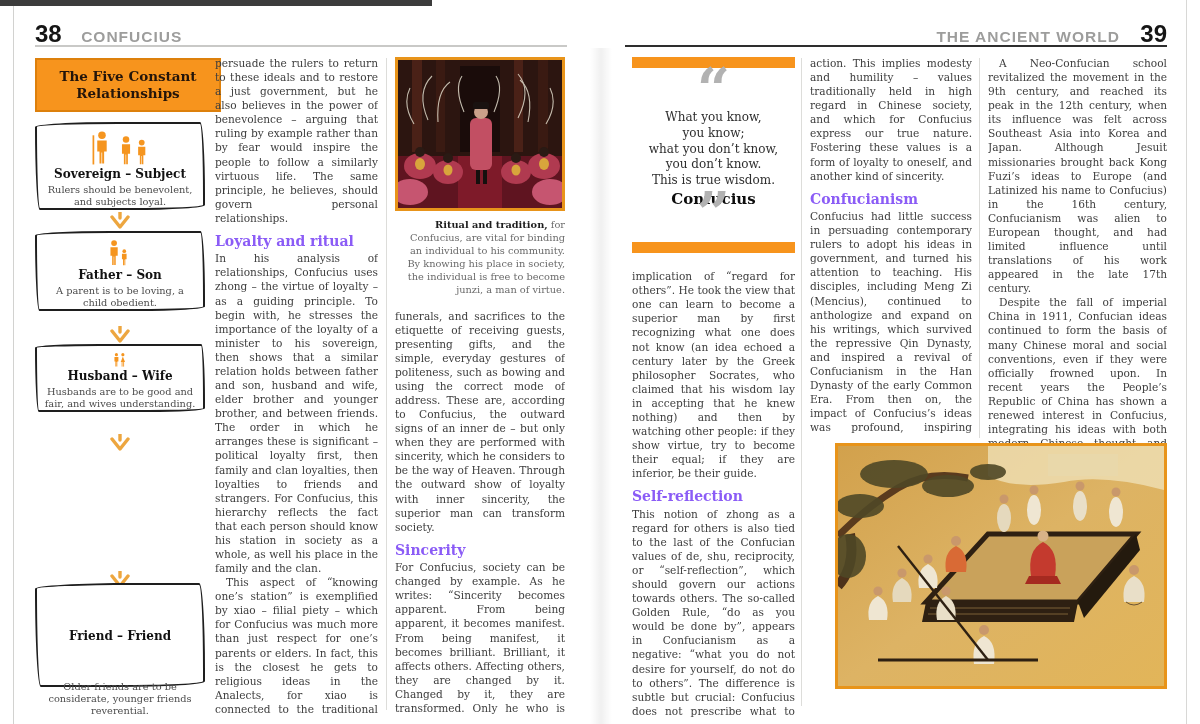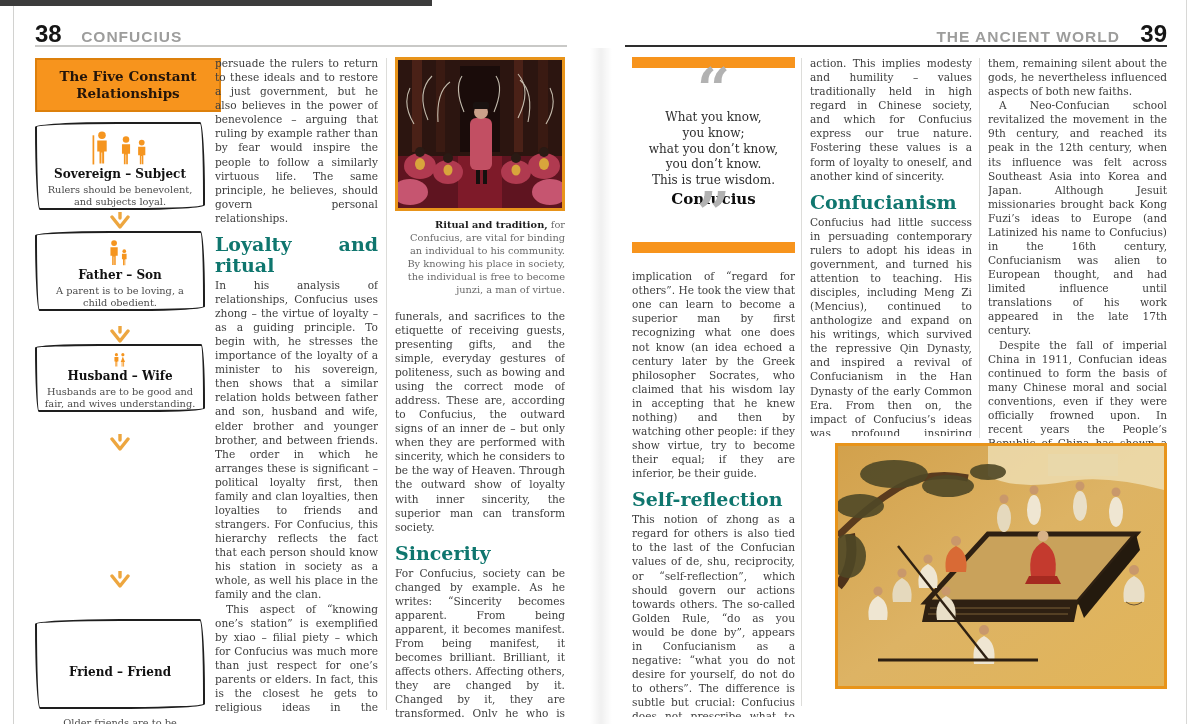--- a/index.html
+++ b/index.html
@@ -36,21 +36,21 @@
   .box-title{font-weight:bold;font-size:12px;color:#111;line-height:1.15;margin-top:3px;}
   .box-desc{font-size:9.8px;color:#4b4b4b;line-height:1.22;margin-top:2px;padding:0 6px;}
   .figgroup{display:block;}
   .fig{fill:#F5951F;}
   .arrowwrap{width:170px;display:flex;justify-content:center;}
   
   .col{overflow:hidden;}
   .bodytext{font-size:10.6px;line-height:1.33;color:#3d3d3d;text-align:justify;}
   .bodytext p{margin:0;}
   .bodytext p.indent{text-indent:11px;}
-  .subhead{font-weight:bold;font-size:19px;color:#0f766e;margin:9px 0 2px 0;line-height:1.1;}
+  .subhead{font-weight:bold;font-size:14px;color:#8b5cf6;margin:9px 0 2px 0;line-height:1.1;}
   .caption{font-size:9.8px;line-height:1.32;color:#6a6a6a;text-align:right;}
   .cap-bold{font-weight:bold;color:#1d1d1d;}
   
   .photo-frame{width:164px;height:148px;border:3px solid #E8941A;background:#1d0e0c;}
   .paint-frame{width:326px;height:240px;border:3px solid #E8941A;background:#D8A855;}
   
   .qbar{width:163px;height:11px;background:#F7941D;}
   .quoteblock{width:163px;display:flex;flex-direction:column;align-items:center;}
   .qmark{font-family:"DejaVu Serif",serif;font-weight:bold;color:#b2b2b2;font-size:58px;height:34px;line-height:44px;}
   .qmark.close{line-height:10px;height:30px;}
@@ -148,21 +148,21 @@
       </svg>
   </div>
 
 
   <div class="abs arrowwrap" style="top:513px;">
     <svg width="22" height="17" viewBox="0 0 22 17">
         <path d="M11,0 L11,6 M3,5 L11,15 L19,5" fill="none" stroke="#EDA63F" stroke-width="3.4" stroke-linecap="round" stroke-linejoin="round"></path>
       </svg>
   </div>
 
-  <div class="abs sketchbox" style="top:561px;height:90px;gap:35px;">
+  <div class="abs sketchbox" style="top:525px;height:104px;gap:35px;">
     <svg class="figgroup" width="60" height="40" viewBox="0 0 60 40">
       <g class="fig">
         <g transform="translate(13,0)">
             <circle cx="7" cy="4.6" r="4.4"></circle>
             <path d="M1.5,11 h11 v13 h-3 v14 h-2.3 v-13 h-0.8 v13 h-2.3 v-14 h-2.6 z"></path>
           </g>
         <g transform="translate(31,0)">
             <circle cx="7" cy="4.6" r="4.4"></circle>
             <path d="M1.5,11 h11 v13 h-3 v14 h-2.3 v-13 h-0.8 v13 h-2.3 v-14 h-2.6 z"></path>
           </g>
@@ -278,21 +278,20 @@
 
 <div class="abs col bodytext" style="left:810px;top:56px;width:162px;height:380px;">
   <p>action. This implies modesty and humility – values traditionally held in high regard in Chinese society, and which for Confucius express our true nature. Fostering these values is a form of loyalty to oneself, and another kind of sincerity.</p>
   <div class="subhead">Confucianism</div>
   <p>Confucius had little success in persuading contemporary rulers to adopt his ideas in government, and turned his attention to teaching. His disciples, including Meng Zi (Mencius), continued to anthologize and expand on his writings, which survived the repressive Qin Dynasty, and inspired a revival of Confucianism in the Han Dynasty of the early Common Era. From then on, the impact of Confucius’s ideas was profound, inspiring almost every aspect of Chinese society, from administration to politics and philosophy. The major religions of Daoism and Buddhism had also been flourishing in Confucius’s time, replacing traditional beliefs, and although Confucius offered no opinion on</p>
 </div>
 
 <div class="abs" style="left:979px;top:58px;width:1px;height:380px;background:#ddddda;"></div>
 
 <div class="abs col bodytext" style="left:988px;top:56px;width:179px;height:390px;">
-  <p>them, remaining silent about the gods, he nevertheless influenced aspects of both new faiths.</p>
   <p class="indent">A Neo-Confucian school revitalized the movement in the 9th century, and reached its peak in the 12th century, when its influence was felt across Southeast Asia into Korea and Japan. Although Jesuit missionaries brought back Kong Fuzi’s ideas to Europe (and Latinized his name to Confucius) in the 16th century, Confucianism was alien to European thought, and had limited influence until translations of his work appeared in the late 17th century.</p>
   <p class="indent">Despite the fall of imperial China in 1911, Confucian ideas continued to form the basis of many Chinese moral and social conventions, even if they were officially frowned upon. In recent years the People’s Republic of China has shown a renewed interest in Confucius, integrating his ideas with both modern Chinese thought and Western philosophy, creating a hybrid philosophy known as “New Confucianism”. ■</p>
 </div>
 
 <div class="abs paint-frame" style="left:835px;top:443px;">
   <svg width="326" height="240" viewBox="0 0 326 240">
     <defs>
       <linearGradient id="bgp" x1="0" y1="0" x2="1" y2="1">
         <stop offset="0" stop-color="#D2A14C"></stop>
           <stop offset="0.5" stop-color="#DDB364"></stop>

